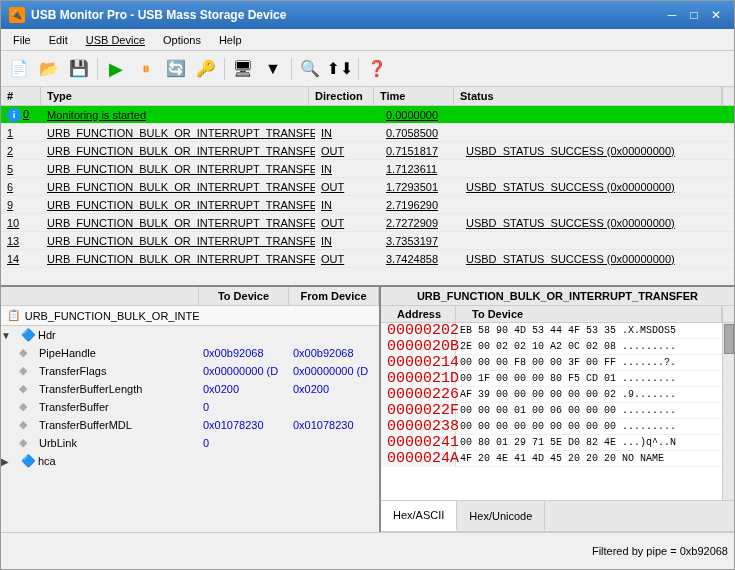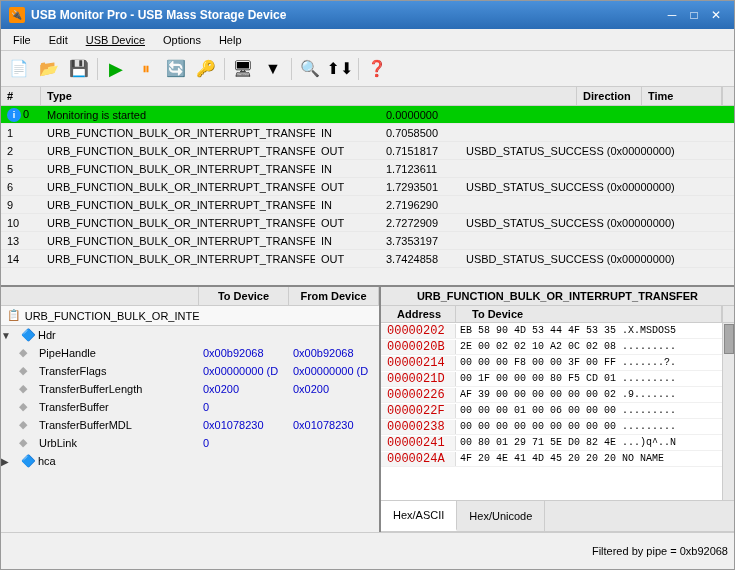--- a/index.html
+++ b/index.html
@@ -140,20 +140,21 @@
       user-select: none;
     }
     .col-num { width: 40px; }
     .col-type { flex: 1; }
     .col-dir { width: 65px; }
     .col-time { width: 80px; }
     .col-status { flex: 1; }
     .table-body {
       overflow-y: auto;
       flex: 1;
+      text-decoration: underline;
     }
     .table-row {
       display: flex;
       align-items: center;
       border-bottom: 1px solid #e8e8e8;
       height: 18px;
     }
     .table-row.monitoring { background: #00cc00; color: black; }
     .table-row .col {
       padding: 1px 6px;
@@ -268,21 +269,21 @@
       align-items: center;
       height: 16px;
       border-bottom: 1px solid #f0f0f0;
     }
     .hex-row .addr {
       width: 75px;
       padding: 0 6px;
       color: #cc0000;
       background: #f5f5f5;
       border-right: 1px solid #ddd;
-      font-size: 12px;
+      font-size: 15px;
     }
     .hex-row .data {
       flex: 1;
       padding: 0 4px;
       font-size: 10px;
       white-space: pre;
     }
     .right-scroll {
       width: 12px;
       background: #e8e8e8;
@@ -393,20 +394,21 @@
   </div>
 
   <div class="main-content">
 
     <div class="top-table-container">
       <div class="table-header">
         <div class="col col-num">#</div>
         <div class="col col-type">Type</div>
         <div class="col col-dir">Direction</div>
         <div class="col col-time">Time</div>
+        <div class="col col-status">Status</div>
         <div style="width:12px;background:#e8e8e8;border-left:1px solid #ccc;"></div>
       </div>
       <div class="table-body">
 
         <div class="table-row monitoring">
           <div class="col col-num"><span class="info-icon">i</span>0</div>
           <div class="col col-type">Monitoring is started</div>
           <div class="col col-dir"></div>
           <div class="col col-time">0.0000000</div>
           <div class="col col-status"></div>

